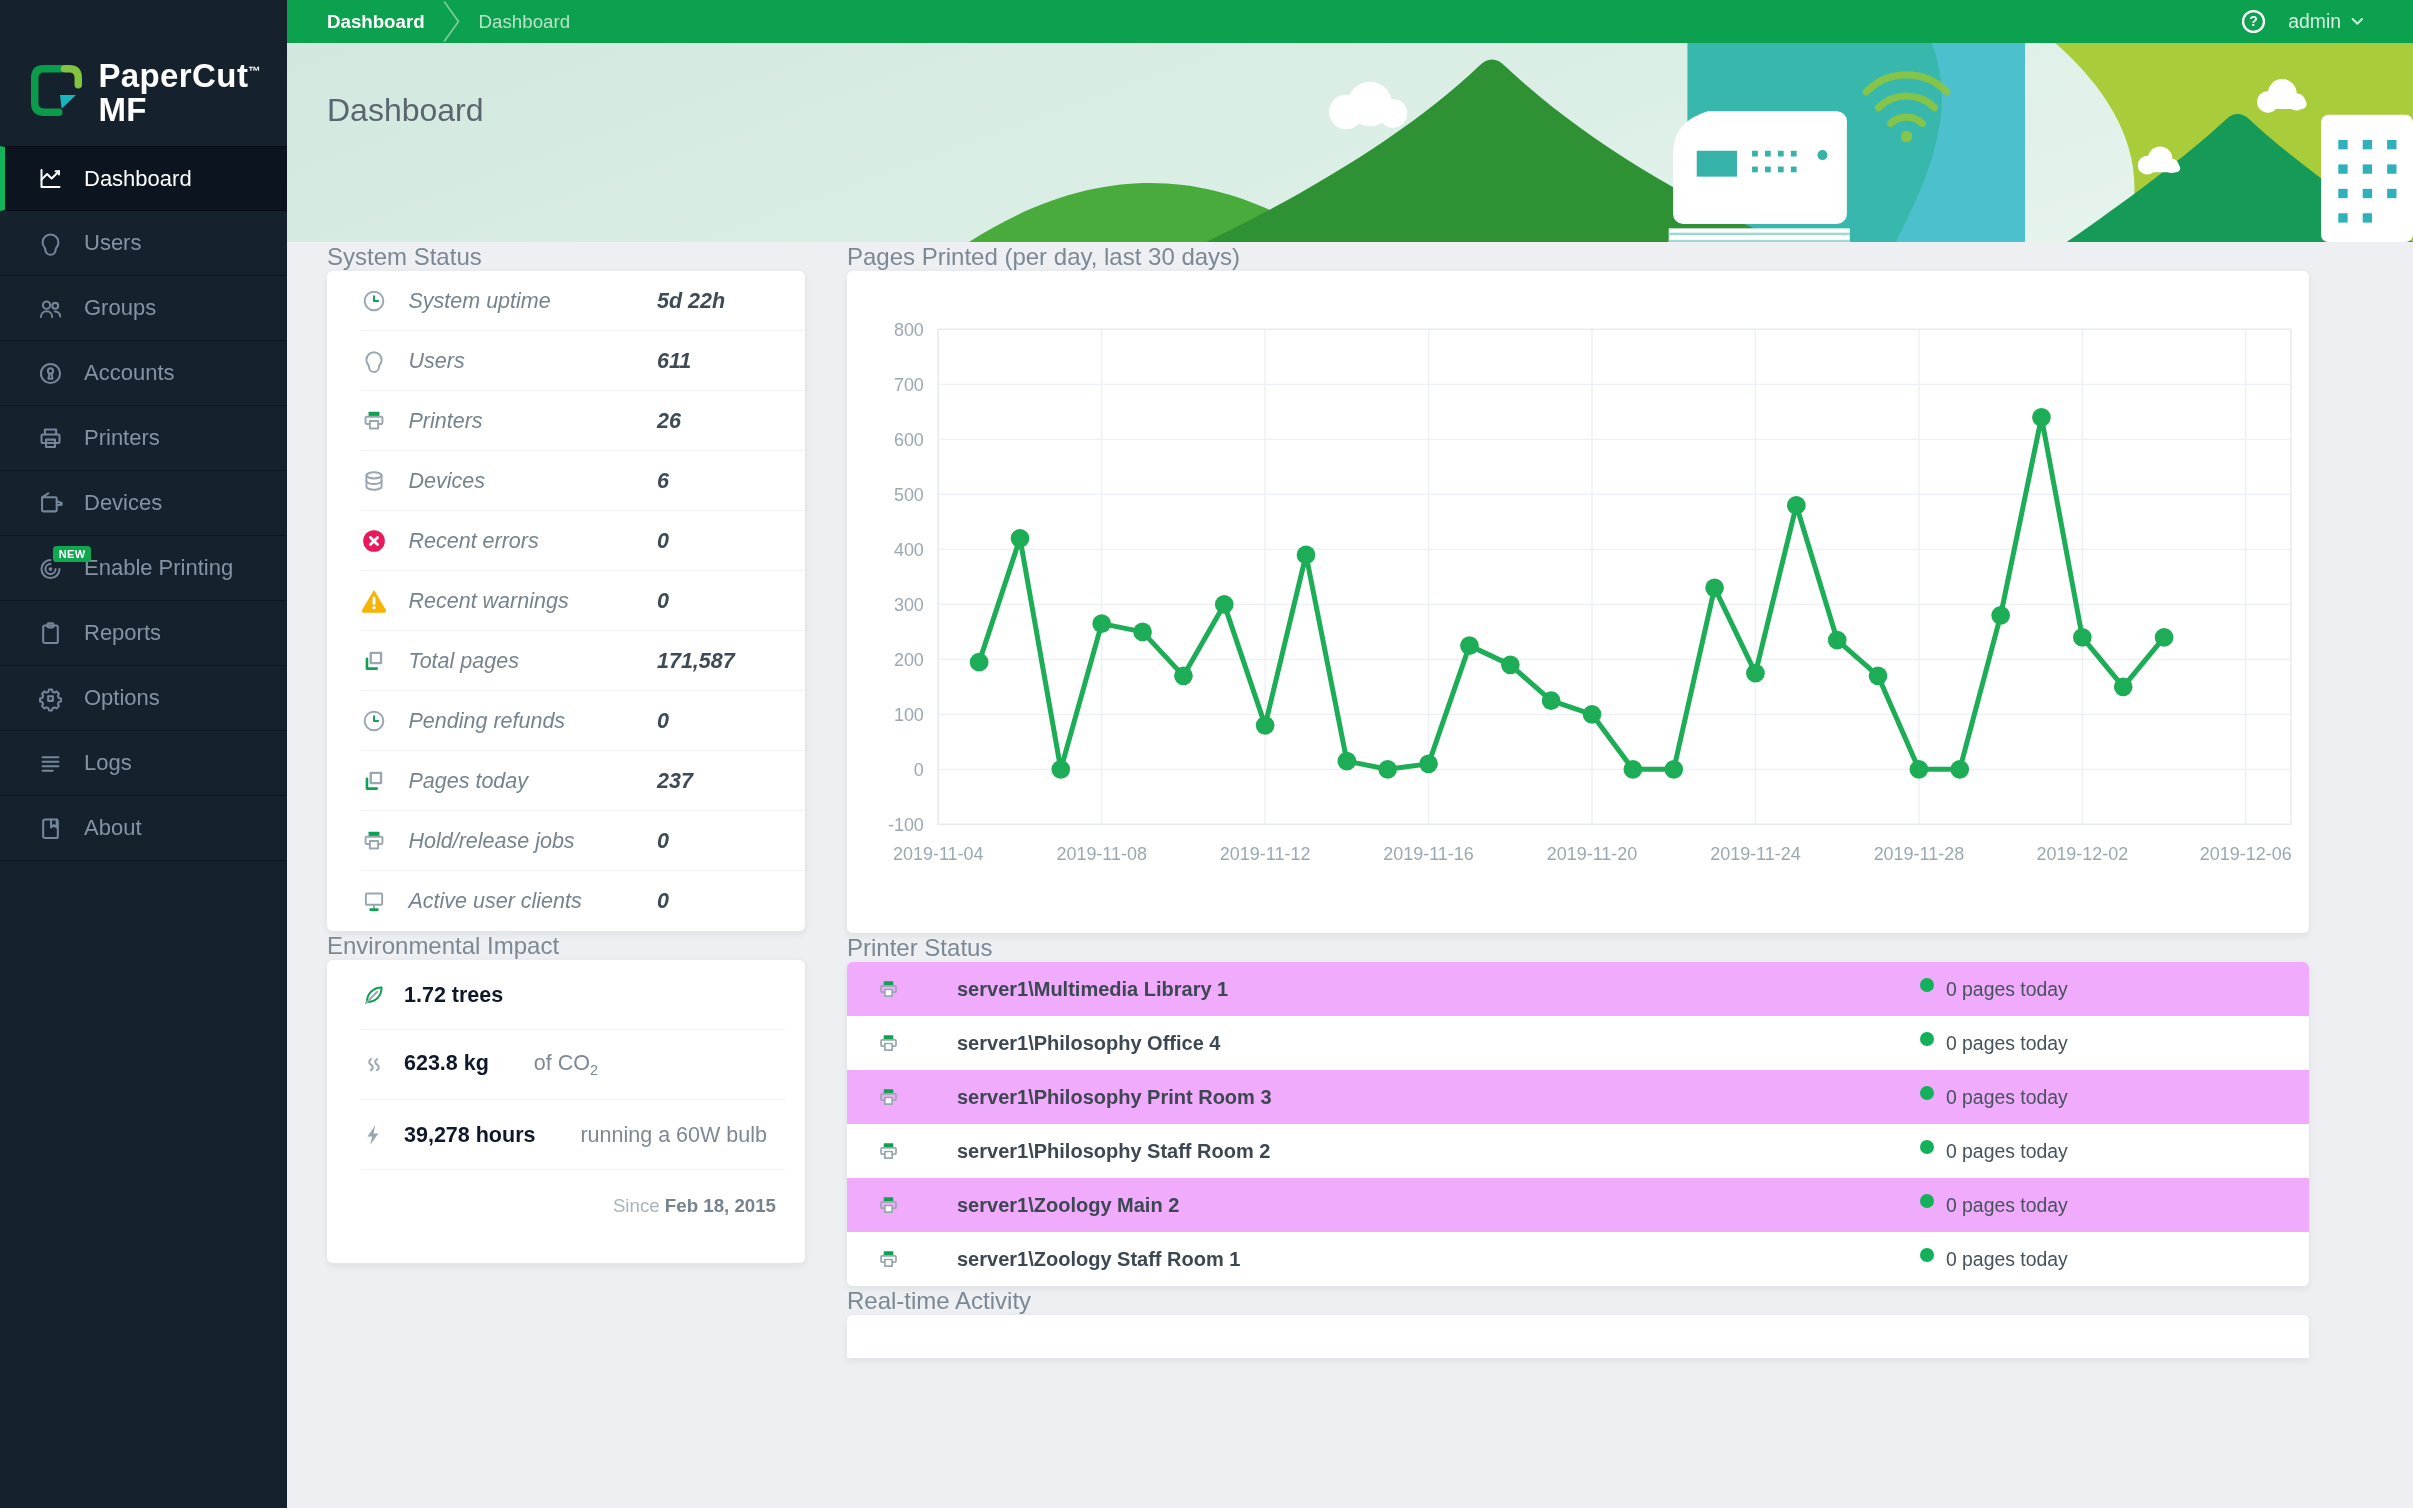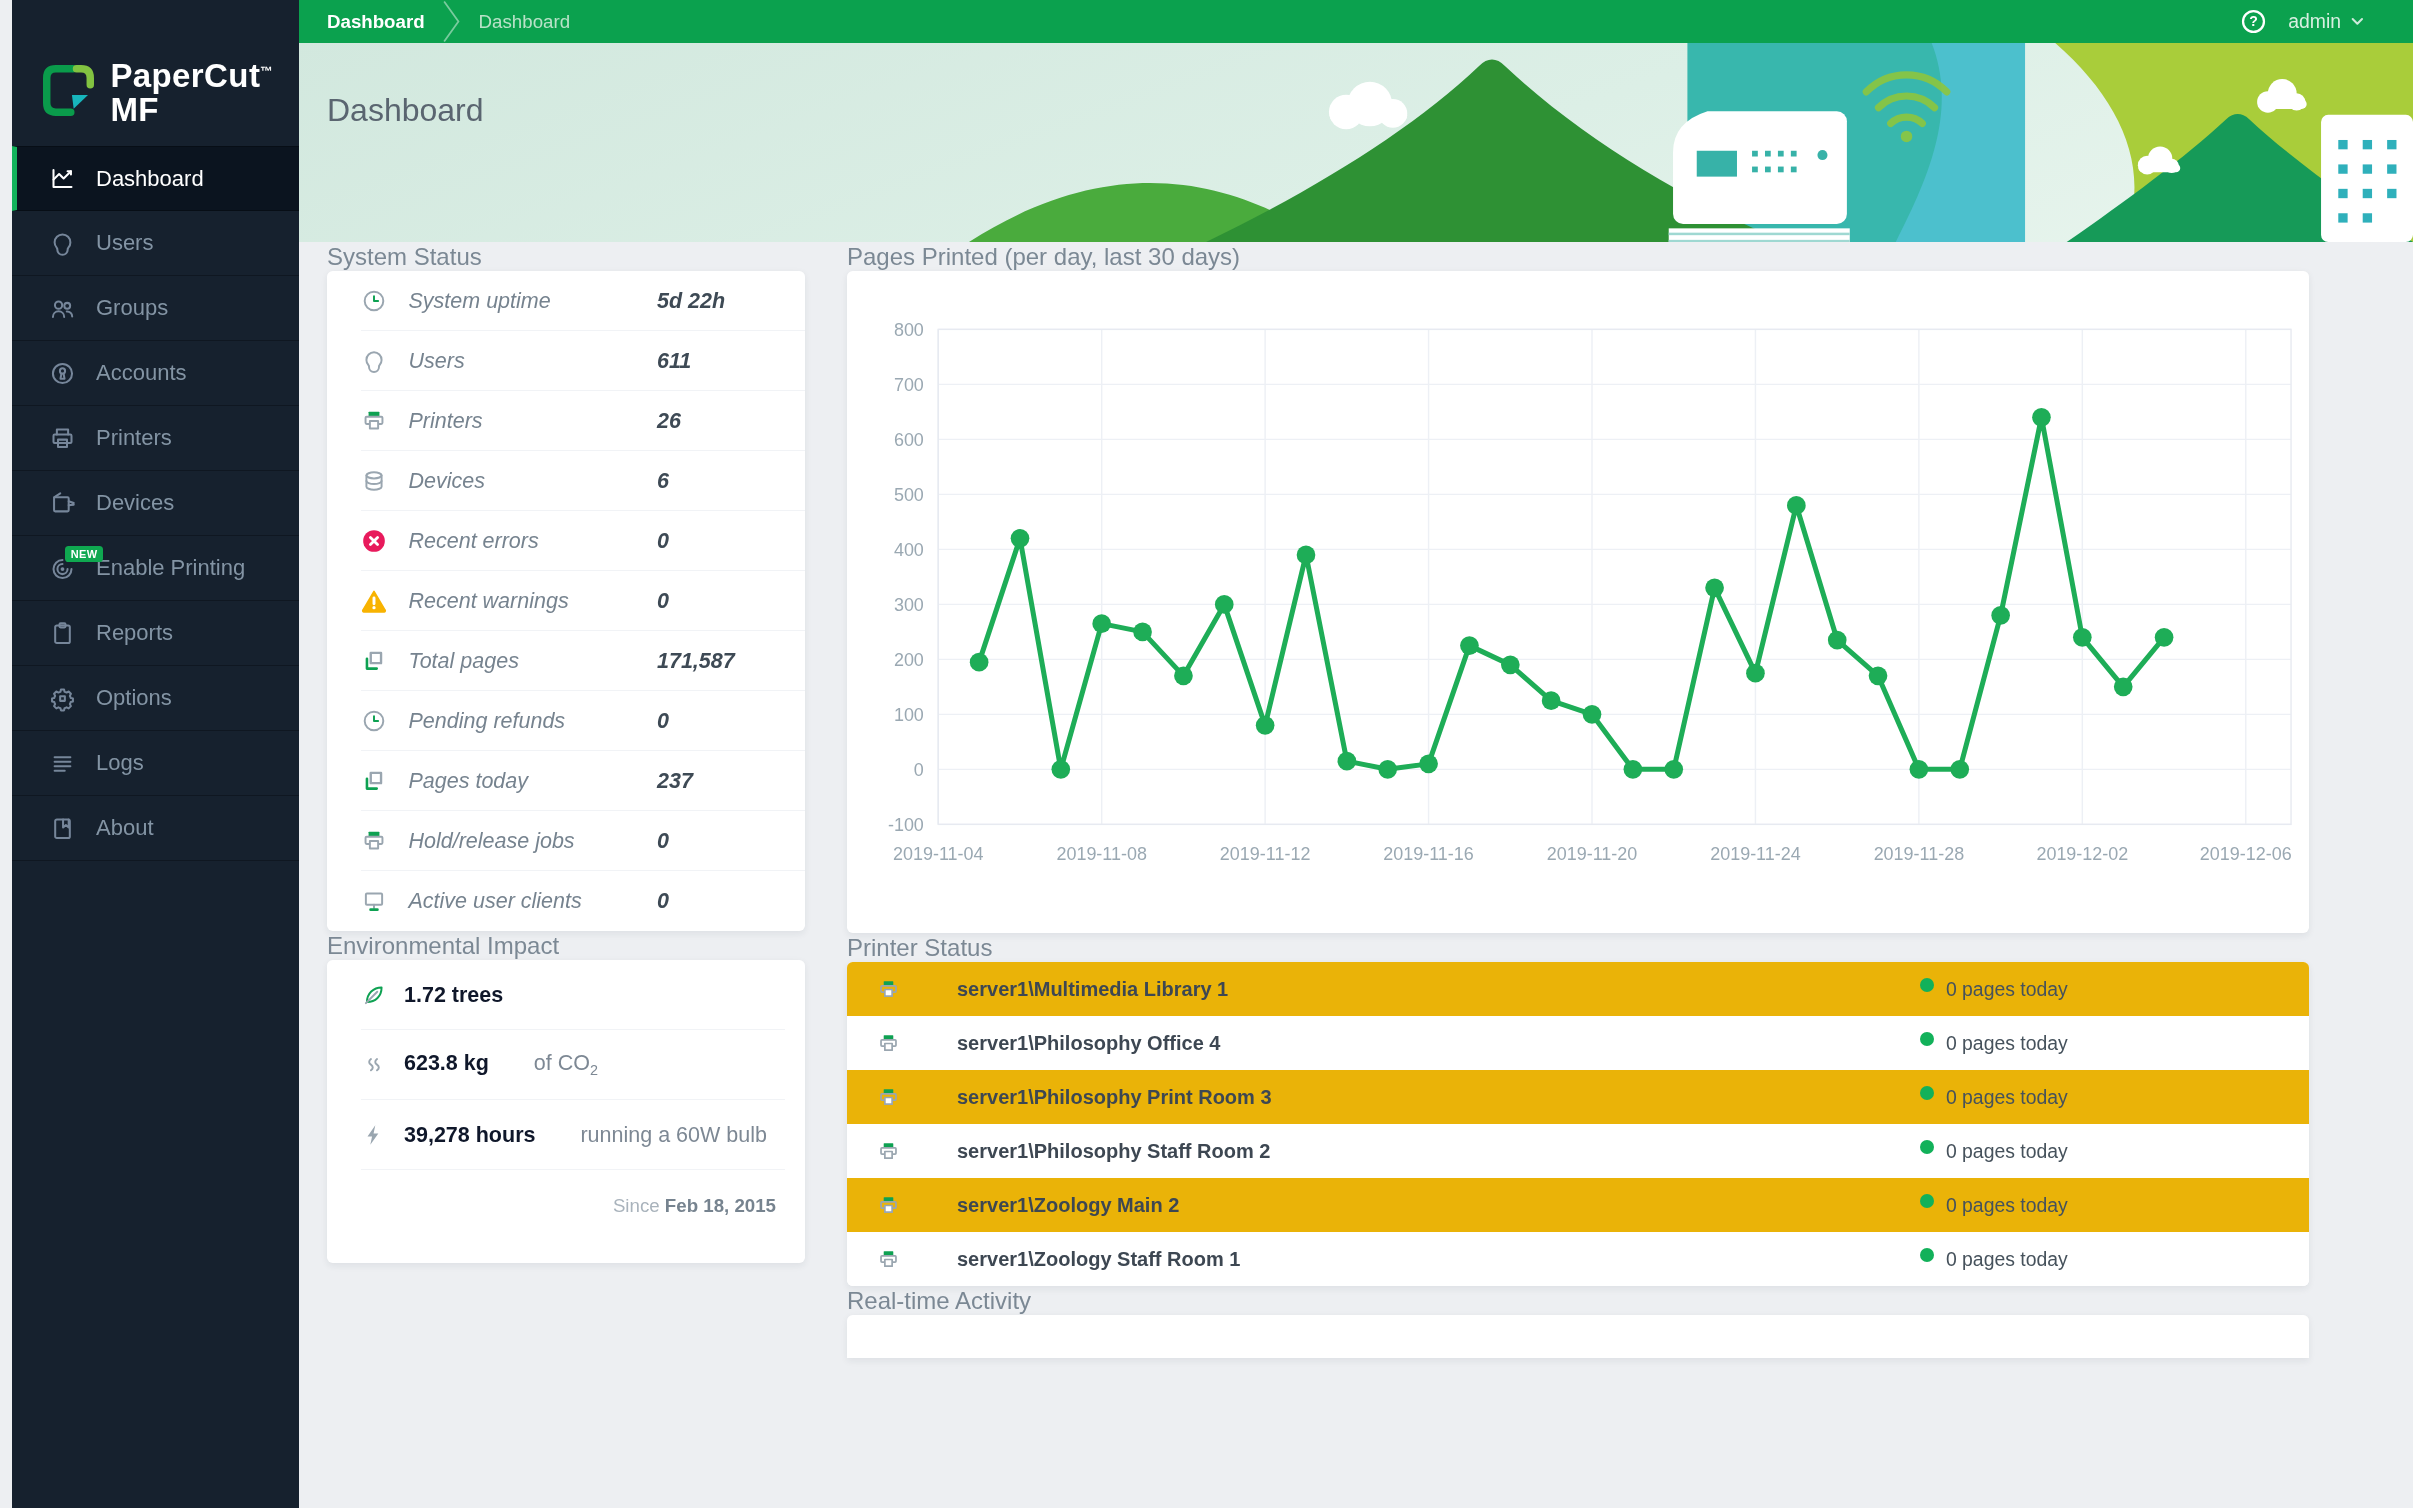--- a/index.html
+++ b/index.html
@@ -2,21 +2,21 @@
 <html style="font-size:11.5px"><head>
 <meta charset="utf-8">
 <style>
   html,body{margin:0;padding:0;}
   body{
     width:2413px;height:1508px;overflow:hidden;position:relative;
     font-family:"Liberation Sans", sans-serif;background:#edeff2;
     -webkit-font-smoothing:antialiased;
   }
   
-  #sidebar{position:absolute;left:12px;top:0;width:287px;height:1508px;background:#16212e;z-index:5;}
+  #sidebar{position:absolute;left:0;top:0;width:287px;height:1508px;background:#16212e;z-index:5;}
   .logo{display:flex;align-items:center;gap:14.4px;padding:37px 0 0 29px;height:106px;cursor:pointer;}
   .logo-mark svg{width:55px;height:55px;display:block;}
   .logo-text{color:#fff;font-weight:bold;font-size:33px;line-height:34px;letter-spacing:0.4px;}
   .logo-text sup{font-size:12.2px;vertical-align:super;}
   #nav{position:absolute;top:146px;left:0;right:0;}
   .nav-item{position:relative;height:65px;display:flex;align-items:center;padding-left:37px;
     color:#8394a4;cursor:pointer;border-bottom:0.7px solid rgba(0,0,0,.28);box-sizing:border-box;}
   .nav-item:first-child{border-top:0.7px solid rgba(0,0,0,.28);}
   .nav-item .ic{width:27px;height:27px;color:#76869a;position:relative;}
   .nav-item .ic svg{width:27px;height:27px;display:block;}
@@ -67,21 +67,21 @@
   .env-text .muted{color:#7d8894;font-weight:400;padding-left:39px;}
   .env-text sub{color:#7d8894;font-size:14.4px;}
   .env-foot{position:relative;height:93px;}
   .env-foot .since-wrap{position:absolute;top:25px;right:29px;font-size:18.7px;color:#a9b3bc;}
   .env-foot b{color:#76838f;}
   
   #chart-card{height:662px;overflow:hidden;}
   #chart-svg{display:block;width:1462px;height:634px;}
   
   .pr-row{height:54px;display:flex;align-items:center;position:relative;cursor:pointer;}
-  .pr-row.odd{background:#eab308;}
+  .pr-row.odd{background:#f0abfc;}
   .pr-row.even{background:#ffffff;}
   #printer-card{overflow:hidden;}
   .pr-ic{width:23px;height:23px;margin-left:30px;}
   .pr-name{margin-left:57px;font-size:20px;font-weight:bold;color:#3d4752;}
   .pr-status{position:absolute;left:1073px;display:flex;gap:11.5px;}
   .dot{width:14.4px;height:14.4px;border-radius:50%;background:#12b15a;display:inline-block;}
   .pr-count{font-size:19.4px;color:#46525c;}
   #realtime-card{height:43px;border-radius:5.7px 5.7px 0 0;}
   .gs{stroke:#0ea152 !important;}
 </style>

